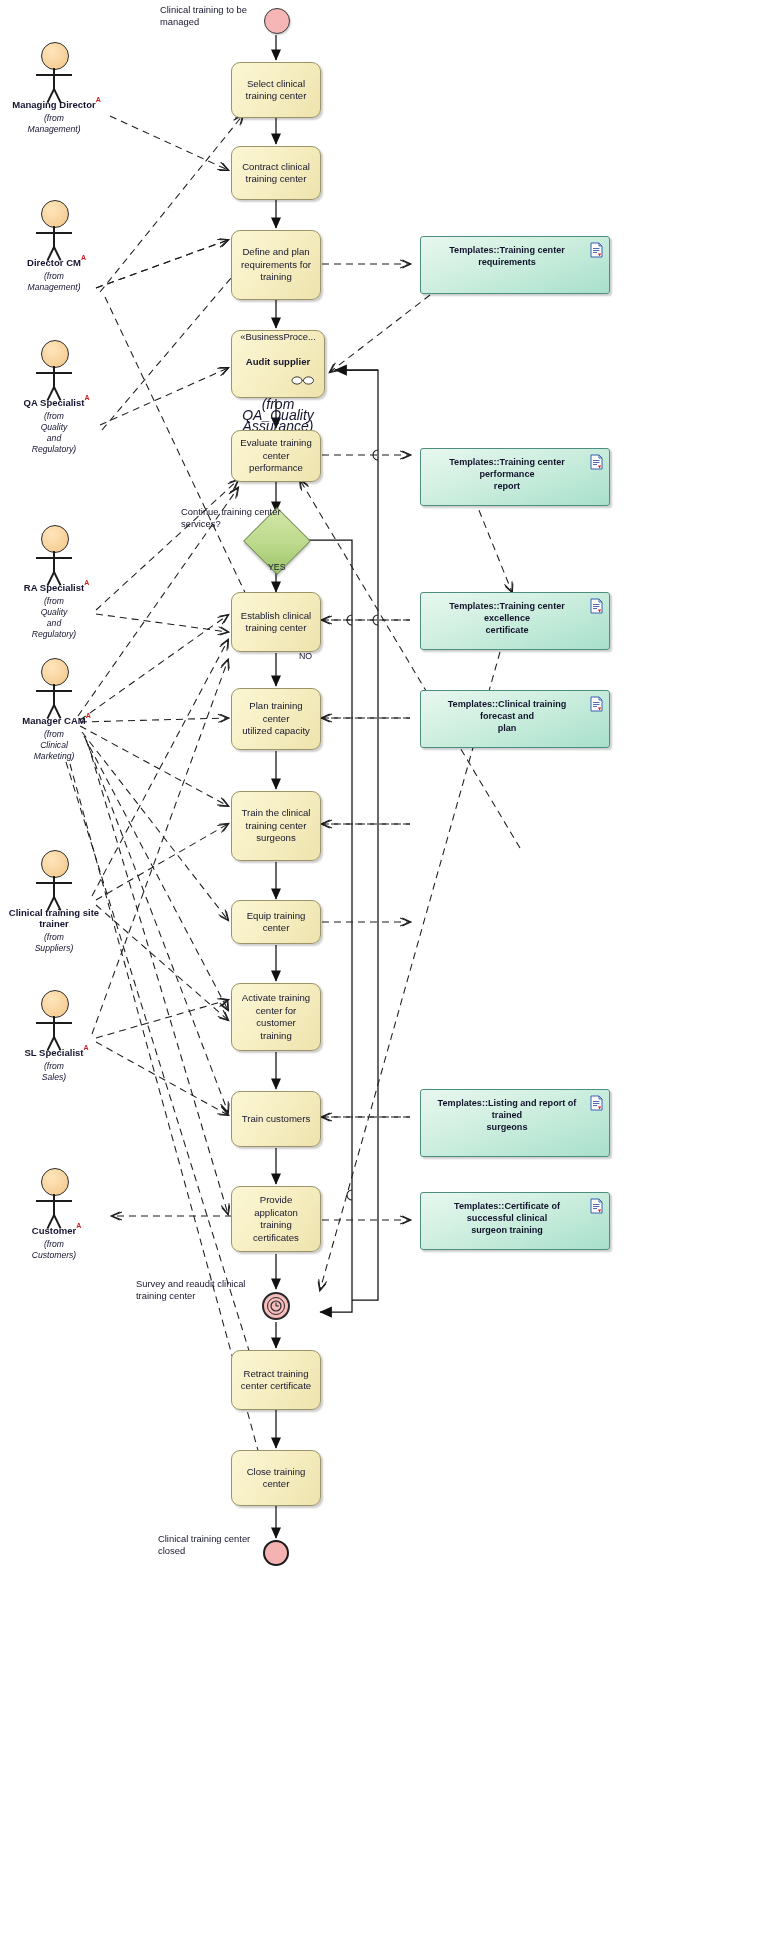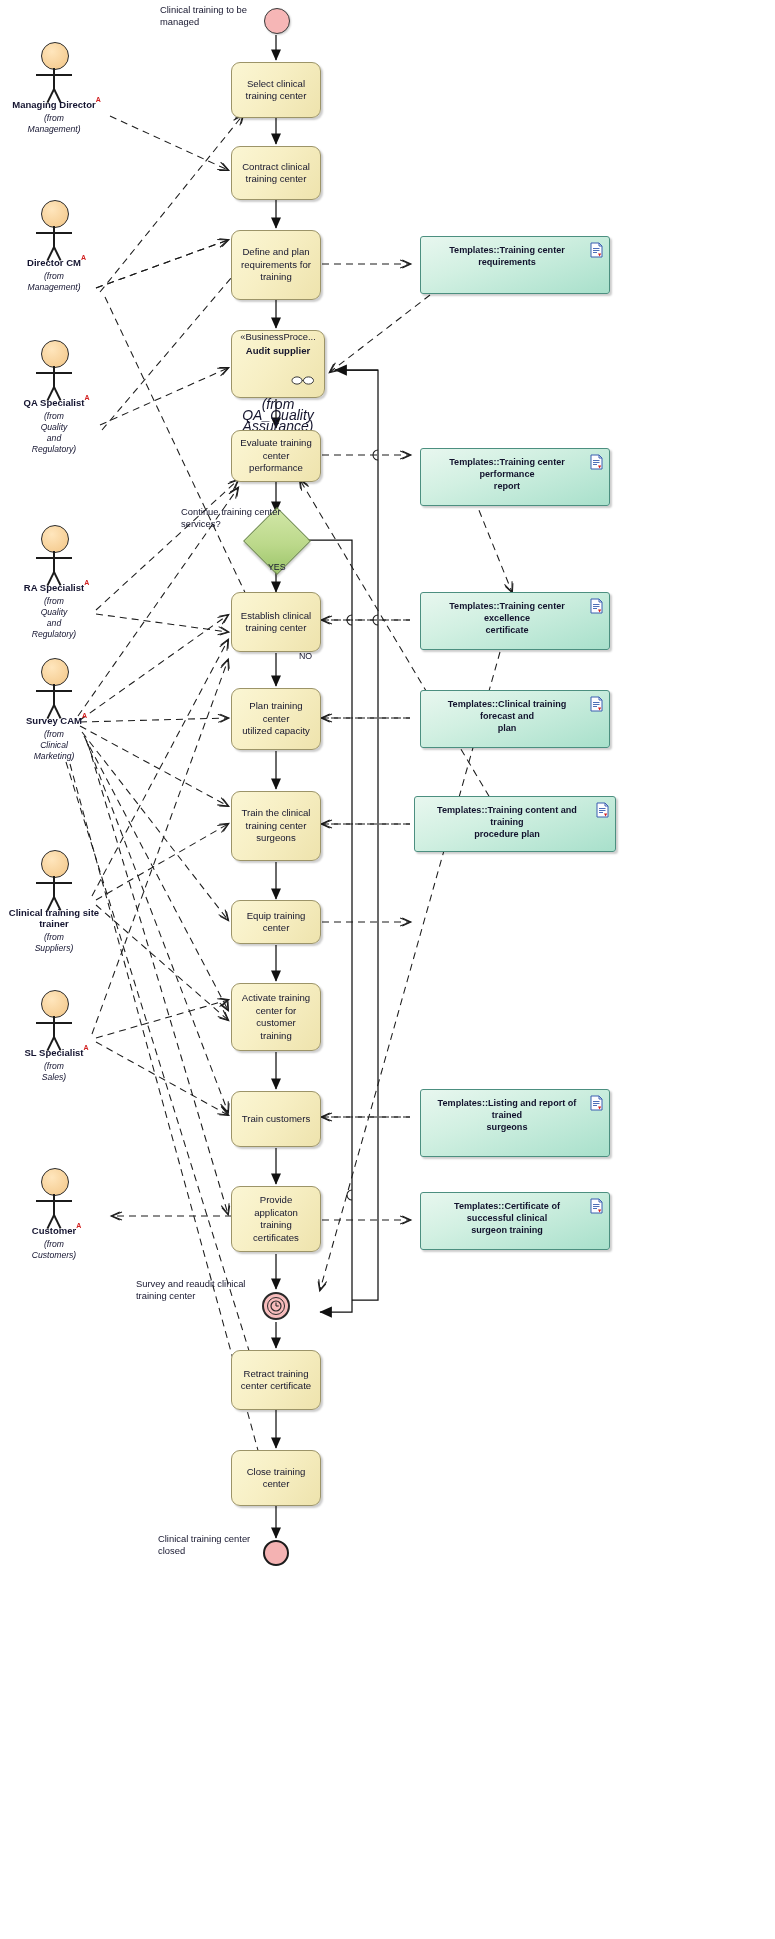--- a/index.html
+++ b/index.html
@@ -23,21 +23,21 @@
   .actor .afrom{font-size:8.6px;font-style:italic;color:#141430;line-height:11px;margin-top:3px;}
 
   
   .act{position:absolute;border:1px solid #9c9468;border-radius:9px;
     background:linear-gradient(125deg,#fbf6d4 0%,#f7efc4 45%,#eee3ad 100%);
     box-shadow:2px 2px 2px rgba(0,0,0,.20);
     display:flex;align-items:center;justify-content:center;text-align:center;
     font-size:9.6px;color:#16162e;line-height:12.5px;padding:0 6px;box-sizing:border-box;}
   .act.bp{display:block;}
   .act .stereo{font-size:9.4px;color:#16162e;text-align:center;}
-  .act .bpname{font-size:9.6px;font-weight:bold;color:#16162e;text-align:center;margin-top:1px;}
+  .act .bpname{font-size:9.6px;font-weight:bold;color:#16162e;text-align:center;margin-top:12px;}
   .act .bpicon{position:absolute;right:9px;bottom:8px;}
 
   
   .doc{position:absolute;border:1px solid #4c8f80;border-radius:3px;
     background:linear-gradient(160deg,#e8f7ef 0%,#d2f0e2 38%,#a8e0cb 100%);
     box-shadow:2px 2px 2px rgba(0,0,0,.20);box-sizing:border-box;}
   .doc .dtxt{font-size:9.1px;font-weight:bold;color:#11112c;text-align:center;line-height:12px;
     padding:7px 26px 0 10px;}
   .doc .dicon{position:absolute;right:6px;top:5px;}
 
@@ -324,35 +324,20 @@
           <g stroke="#3a5fb0" stroke-width="0.9">
             <line x1="3" y1="6.5" x2="9.5" y2="6.5"></line>
             <line x1="3" y1="8.5" x2="9.5" y2="8.5"></line>
             <line x1="3" y1="10.5" x2="7" y2="10.5"></line>
           </g>
           <path d="M8,11.5 l3.2,0 l-1.6,3 z" fill="#d32020"></path>
         </svg>
     </span>
   </div>
 
-  <div class="doc" style="left:414px;top:796px;width:202px;height:56px;">
-    <div class="dtxt"><span>Templates::Training content and training</span><br><span>procedure plan</span></div>
-    <span class="dicon">
-      <svg width="13" height="16" viewBox="0 0 13 16">
-          <path d="M1,1 h8 l3,3 v11 h-11 z" fill="#fdfdff" stroke="#3a5fb0" stroke-width="1"></path>
-          <path d="M9,1 v3 h3" fill="none" stroke="#3a5fb0" stroke-width="1"></path>
-          <g stroke="#3a5fb0" stroke-width="0.9">
-            <line x1="3" y1="6.5" x2="9.5" y2="6.5"></line>
-            <line x1="3" y1="8.5" x2="9.5" y2="8.5"></line>
-            <line x1="3" y1="10.5" x2="7" y2="10.5"></line>
-          </g>
-          <path d="M8,11.5 l3.2,0 l-1.6,3 z" fill="#d32020"></path>
-        </svg>
-    </span>
-  </div>
 
 
   <div class="doc" style="left:420px;top:1089px;width:190px;height:68px;">
     <div class="dtxt"><span>Templates::Listing and report of trained</span><br><span>surgeons</span></div>
     <span class="dicon">
       <svg width="13" height="16" viewBox="0 0 13 16">
           <path d="M1,1 h8 l3,3 v11 h-11 z" fill="#fdfdff" stroke="#3a5fb0" stroke-width="1"></path>
           <path d="M9,1 v3 h3" fill="none" stroke="#3a5fb0" stroke-width="1"></path>
           <g stroke="#3a5fb0" stroke-width="0.9">
             <line x1="3" y1="6.5" x2="9.5" y2="6.5"></line>
@@ -429,21 +414,21 @@
   </div>
 
   <div class="actor" style="left:-6px;top:658px;">
     <div class="stick">
       <div class="head"></div>
         <div class="arms"></div>
         <div class="body"></div>
       <div class="leg legL"></div>
         <div class="leg legR"></div>
     </div>
-    <div class="aname"><span>Survey CAM</span><span class="amark">A</span></div>
+    <div class="aname"><span>Manager CAM</span><span class="amark">A</span></div>
     <div class="afrom"><span>(from</span><br><span>Clinical</span><br><span>Marketing)</span></div>
   </div>
 
   <div class="actor" style="left:-6px;top:850px;">
     <div class="stick">
       <div class="head"></div>
         <div class="arms"></div>
         <div class="body"></div>
       <div class="leg legL"></div>
         <div class="leg legR"></div>

